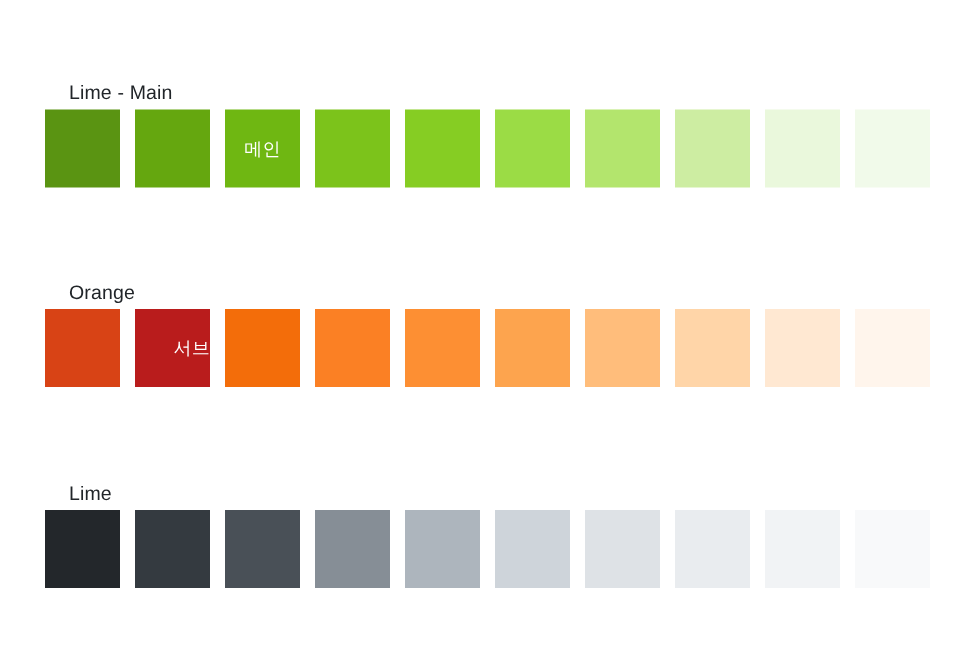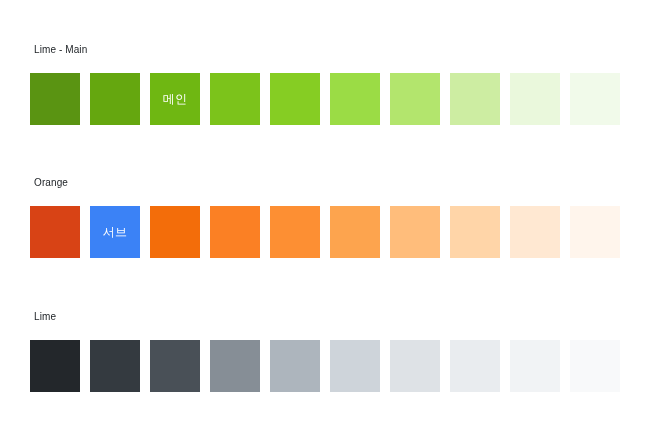--- a/index.html
+++ b/index.html
@@ -30,22 +30,22 @@
     width: 651px;
   }
   .group-lime   { top: 38px; }
   .group-orange { top: 171px; }
   .group-gray   { top: 305px; }
 
   .group-title {
     position: absolute;
     left: 30px;
     top: 0;
-    margin: 4px;
-    font-size: 10px;
+    margin: 16px;
+    font-size: 13px;
     font-weight: 400;
     line-height: 16px;
     color: #212529;
     letter-spacing: 0.1px;
     white-space: nowrap;
   }
   .swatch-row {
     position: absolute;
     left: 30px;
     top: 35px;
@@ -96,21 +96,21 @@
         <div class="swatch" style="background: rgb(205, 237, 162);"></div>
         <div class="swatch" style="background: rgb(234, 248, 220);"></div>
         <div class="swatch" style="background: rgb(241, 250, 234);"></div>
       </div>
   </section>
 
   <section class="palette-group group-orange">
     <h2 class="group-title">Orange</h2>
     <div class="swatch-row">
         <div class="swatch" style="background: rgb(216, 67, 21);"></div>
-        <div class="swatch" style="background: #3b82f6;">
+        <div class="swatch" style="background: #b91c1c; justify-content: flex-end;">
           <span class="swatch-label" style="color: rgb(255, 255, 255);">서브</span>
         </div>
         <div class="swatch" style="background: rgb(243, 109, 10);"></div>
         <div class="swatch" style="background: rgb(251, 128, 36);"></div>
         <div class="swatch" style="background: rgb(253, 143, 51);"></div>
         <div class="swatch" style="background: rgb(253, 164, 78);"></div>
         <div class="swatch" style="background: rgb(255, 189, 123);"></div>
         <div class="swatch" style="background: rgb(255, 213, 168);"></div>
         <div class="swatch" style="background: rgb(255, 232, 210);"></div>
         <div class="swatch" style="background: rgb(255, 245, 236);"></div>

